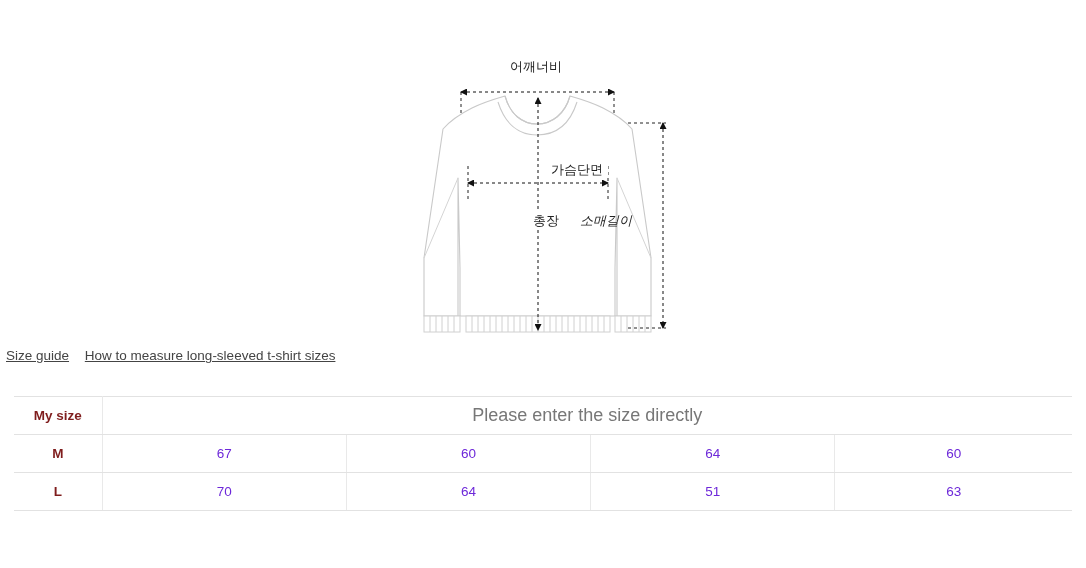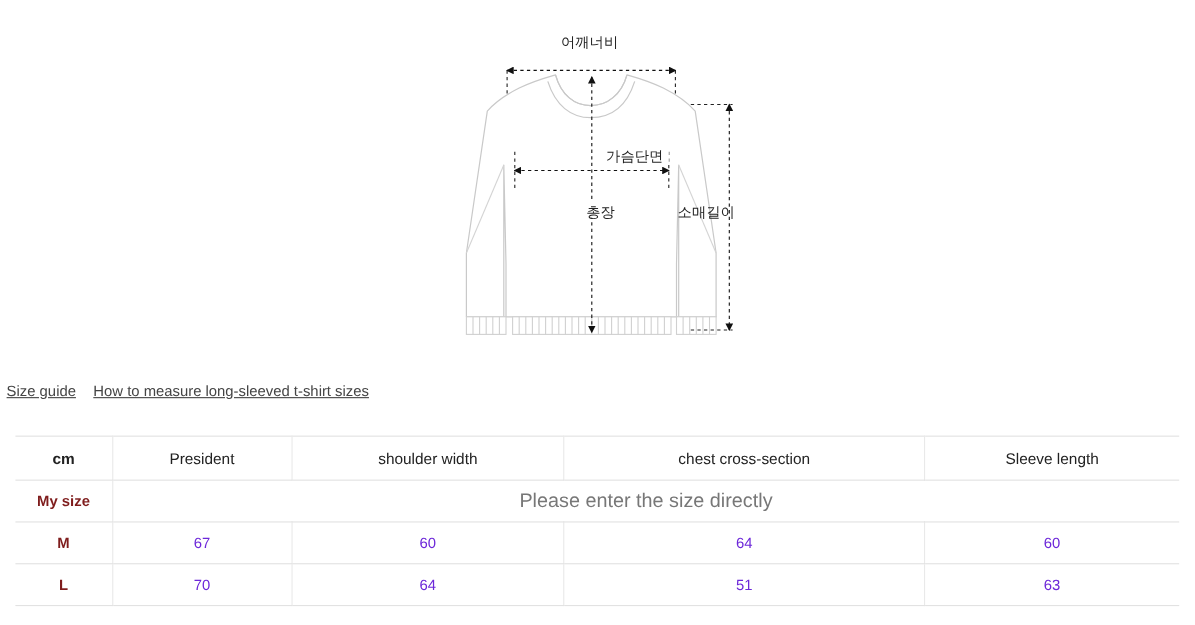--- a/index.html
+++ b/index.html
@@ -15,37 +15,38 @@
     color: #333333;
     overflow: hidden;
     position: relative;
   }
 
   
   .diagram-area {
     position: relative;
     width: 1086px;
     height: 330px;
+    margin-top: 28px;
   }
   .diagram-svg {
     position: absolute;
     left: 0;
     top: 0;
   }
   .diagram-label {
     position: absolute;
     font-size: 13px;
     color: #222222;
     white-space: nowrap;
     font-family: "DejaVu Sans", "Liberation Sans", sans-serif;
   }
   #label-shoulder { left: 510px; top: 30px; }
   #label-chest    { left: 551px; top: 133px; }
   #label-length   { left: 533px; top: 184px; }
-  #label-sleeve   { left: 616px; top: 184px; }
+  #label-sleeve   { left: 580px; top: 184px; font-style: italic; }
 
   
   .links-row {
     position: absolute;
     left: 0;
     top: 348px;
     width: 1086px;
     font-size: 13.5px;
   }
   .links-row a {
@@ -217,27 +218,20 @@
   <span class="diagram-label" id="label-sleeve">소매길이</span>
 </div>
 
 <div class="links-row">
   <a href="#">Size guide</a>
   <a href="#">How to measure long-sleeved t-shirt sizes</a>
 </div>
 
 <table class="size-table">
   <tbody>
-    <tr class="head">
-      <td class="rowhead">cm</td>
-      <td class="cell">President</td>
-      <td class="cell">shoulder width</td>
-      <td class="cell">chest cross-section</td>
-      <td class="cell">Sleeve length</td>
-    </tr>
     <tr>
       <td class="rowhead">My size</td>
       <td class="note" colspan="4">Please enter the size directly</td>
     </tr>
     <tr>
       <td class="rowhead">M</td>
       <td class="cell">67</td>
       <td class="cell">60</td>
       <td class="cell">64</td>
       <td class="cell">60</td>

